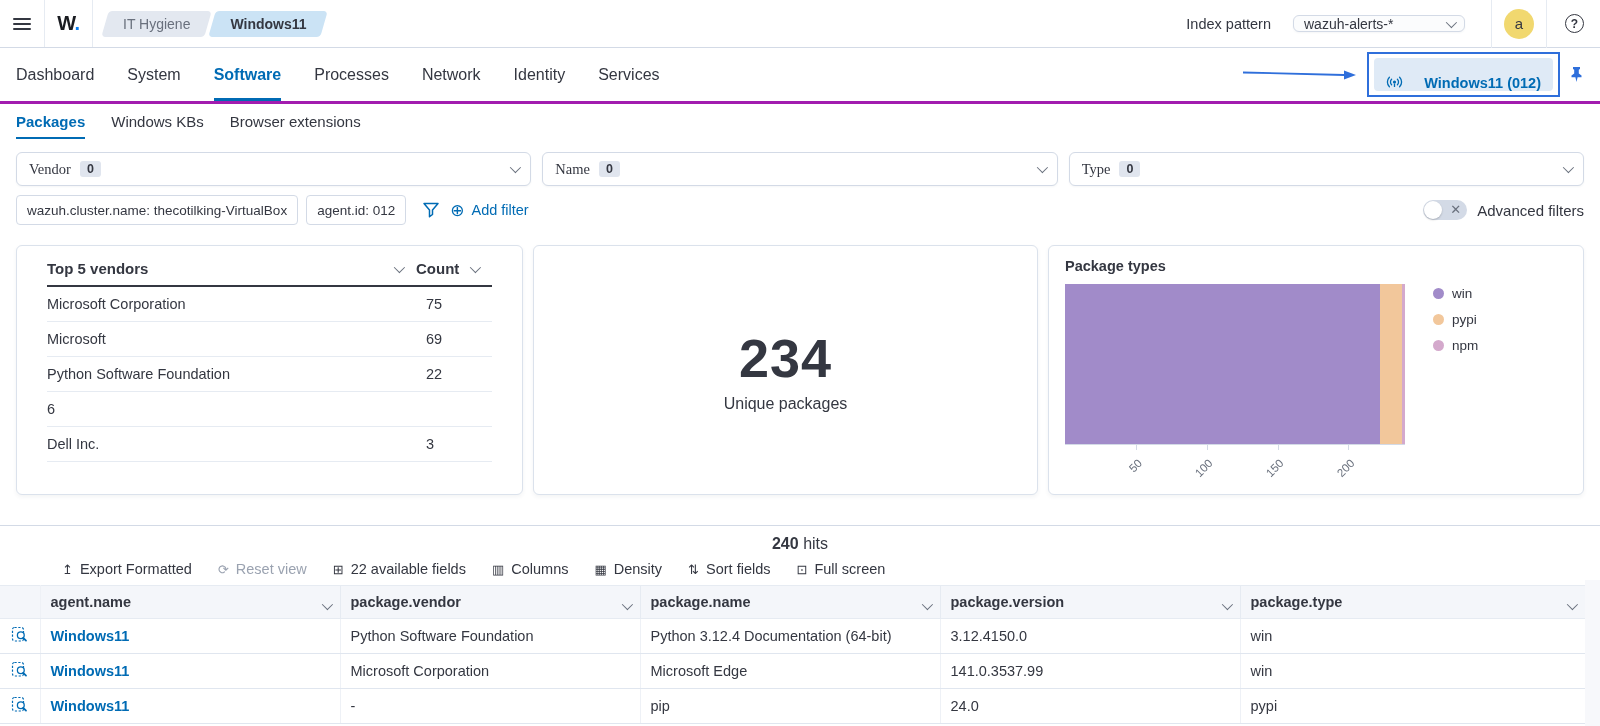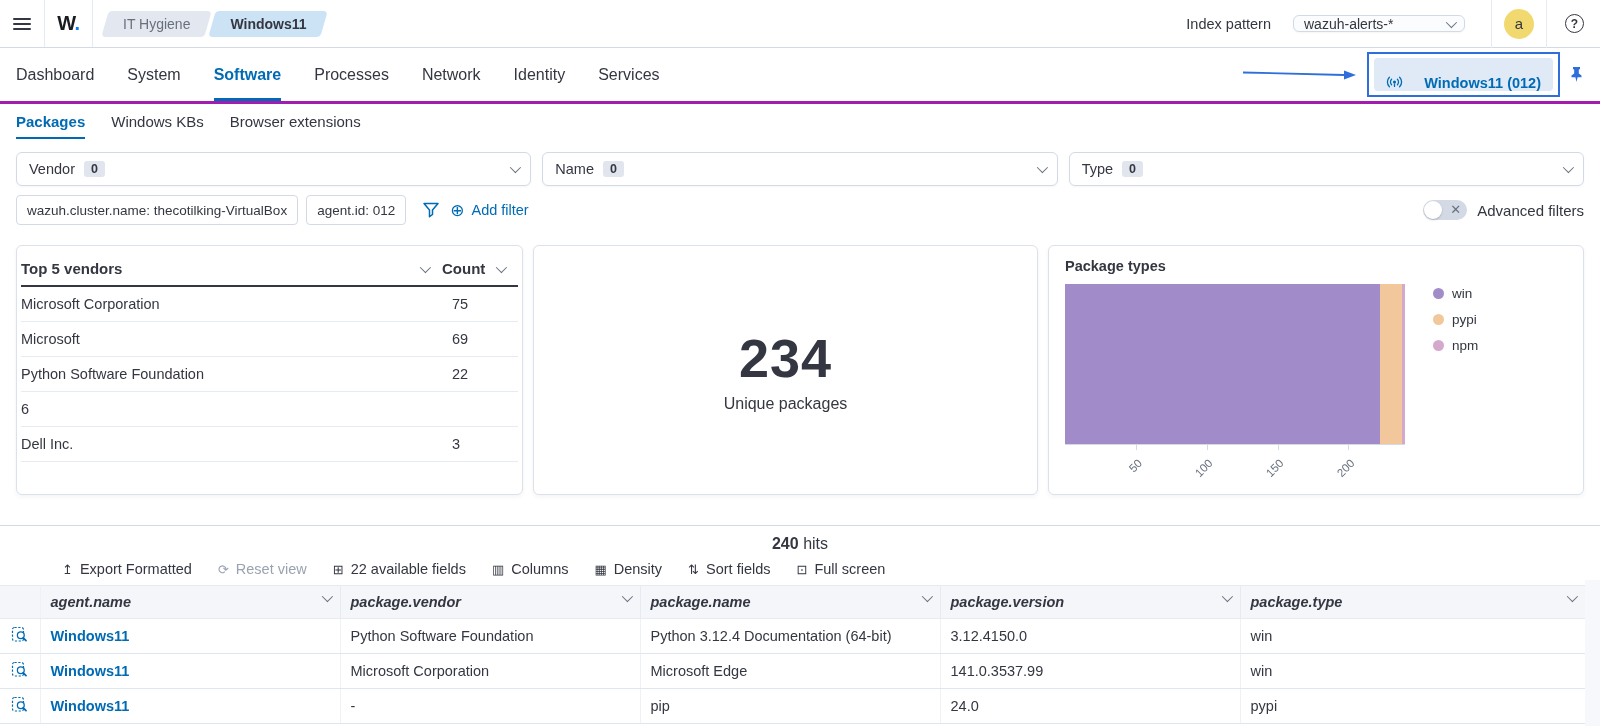--- a/index.html
+++ b/index.html
@@ -51,41 +51,41 @@
   
   .subtabs { height:41px; display:flex; align-items:flex-start; gap:26px; padding:9px 16px 0; background:#fff; }
   .subtab { font-size:15px; color:#343741; cursor:pointer; padding-bottom:8px; position:relative; }
   .subtab.active { color:#006BB4; font-weight:600; }
   .subtab.active::after { content:""; position:absolute; left:0; right:0; bottom:-1px; height:2.5px; background:#006BB4; }
 
   
   .selects { display:flex; gap:11px; margin:7px 16px 0; }
   .selbox { flex:1; height:34px; border:1px solid #d3dae6; border-radius:6px; background:#fff; box-shadow:0 1px 2px rgba(60,70,90,.05);
     display:flex; align-items:center; padding:0 12px; cursor:pointer; }
-  .selbox .lbl { font-size:14.5px; color:#343741; }
+  .selbox .lbl { font-size:14.5px; color:#343741;font-family:Liberation Serif, serif; }
   .selbox .cnt { margin-left:9px; background:#e0e5ee; color:#343741; border-radius:3px; font-size:12.5px; font-weight:600; padding:1px 7px; }
   .selbox .chev { margin-left:auto; }
 
   
   .pillsrow { display:flex; align-items:center; margin:9px 16px 0; }
   .pill { height:30px; display:flex; align-items:center; border:1px solid #d3dae6; border-radius:4px; background:#fff;
     padding:0 10px; font-size:13.5px; color:#343741; margin-right:8px; cursor:pointer; }
   .funnel { margin:0 10px 0 8px; cursor:pointer; display:flex; }
   .addfilter { color:#006BB4; font-size:14.5px; display:flex; align-items:center; gap:7px; cursor:pointer; }
   .addfilter .plus { font-size:17px; line-height:1; }
   .pills-right { margin-left:auto; display:flex; align-items:center; gap:10px; }
   .toggle { width:44px; height:20px; background:#d3dae6; border-radius:10px; position:relative; cursor:pointer; }
   .toggle .knob { position:absolute; left:1px; top:1px; width:18px; height:18px; background:#fff; border-radius:50%; box-shadow:0 1px 2px rgba(0,0,0,.2); }
   .toggle .x { position:absolute; right:6px; top:2px; font-size:13px; color:#69707d; }
   .adv-label { font-size:15px; color:#343741; }
 
   
   .cards { display:flex; gap:10px; margin:20px 16px 0; height:250px; }
   .card { background:#fff; border:1px solid #dbe2ec; border-radius:6px; box-shadow:0 2px 4px rgba(50,60,80,.06); }
-  .card.vendors { width:507px; padding:14px 4px; }
+  .card.vendors { width:507px; padding:14px 30px; }
   .card.metric { width:505px; display:flex; flex-direction:column; align-items:center; justify-content:center; }
   .card.types  { flex:1; padding:12px 16px; }
 
   .v-head { display:flex; align-items:center; padding-bottom:8px; border-bottom:2px solid #343741; }
   .v-title { font-size:15px; font-weight:700; }
   .v-head .chev { margin-left:auto; margin-right:14px; }
   .v-count { font-size:15px; font-weight:700; width:52px; }
   .v-head .chev2 { margin-left:2px; }
   .v-row { display:flex; align-items:center; height:35px; border-bottom:1px solid #e6ebf2; font-size:14.5px; }
   .v-row .name { flex:1; }
@@ -112,21 +112,21 @@
   .hitsbar { text-align:center; padding-top:9px; font-size:16px; }
   .hitsbar b { font-weight:700; }
   .toolbar { display:flex; align-items:center; gap:26px; padding:8px 0 8px 62px; }
   .tool { display:flex; align-items:center; gap:7px; font-size:14.5px; color:#343741; cursor:pointer; }
   .tool .ticon { font-size:13px; color:#343741; }
   .tool.disabled, .tool.disabled .ticon { color:#9aa2b0; cursor:default; }
 
   table.grid { border-collapse:collapse; width:1585px; table-layout:fixed; }
   .grid th { background:#f4f6fa; height:33px; font-size:14.5px; font-weight:700; text-align:left; padding:0 10px;
     border:1px solid #e6ebf2; border-left:none; }
-  .grid th .thin { display:flex; align-items:flex-start;font-style:italic; }
+  .grid th .thin { display:flex; align-items:flex-end; }
   .grid th .chev { margin-left:auto; }
   .grid td { height:35px; font-size:14.5px; padding:0 10px; border-bottom:1px solid #e0e6ef; border-right:1px solid #eef1f6; background:#fff; }
   .grid td.ctrl, .grid th.ctrl { width:40px; text-align:center; padding:0; border-right:1px solid #eef1f6; }
   .grid td.agent { color:#006BB4; font-weight:600; cursor:pointer; }
   .gutter { position:absolute; right:0; width:15px; top:580px; bottom:0; background:#f7f8fb; }
 </style>
 </head>
 <body>
 
 <div class="page">

